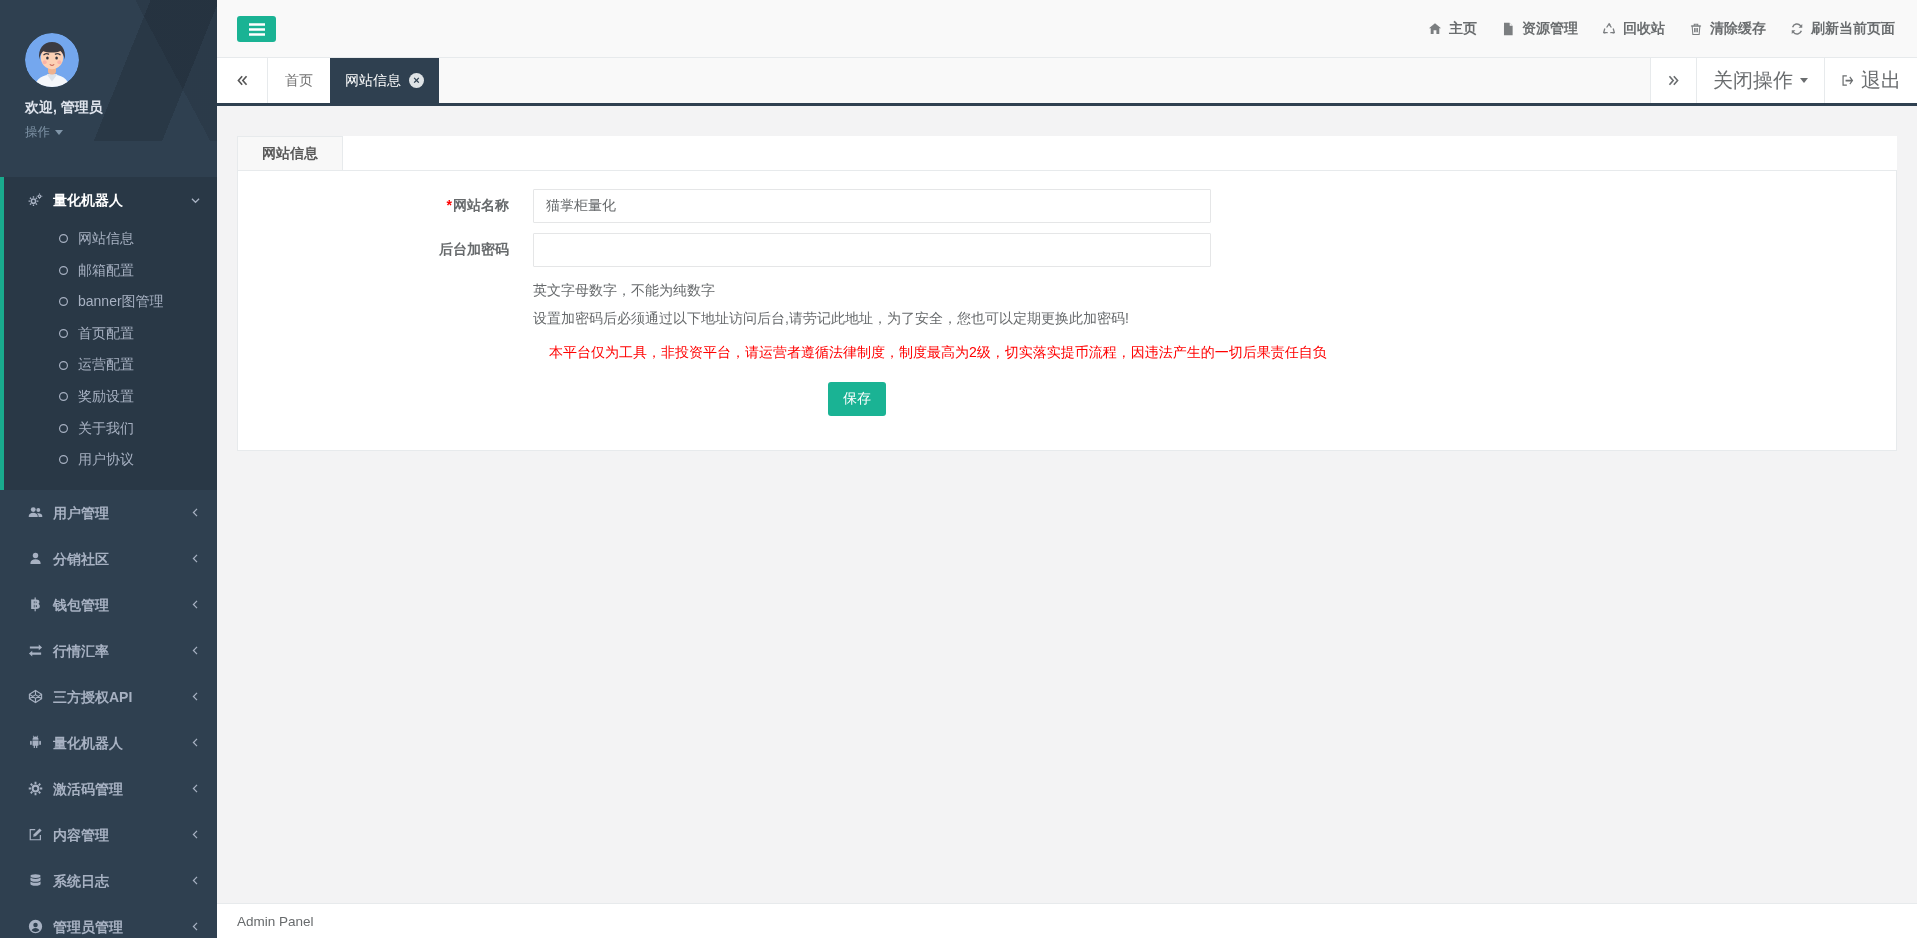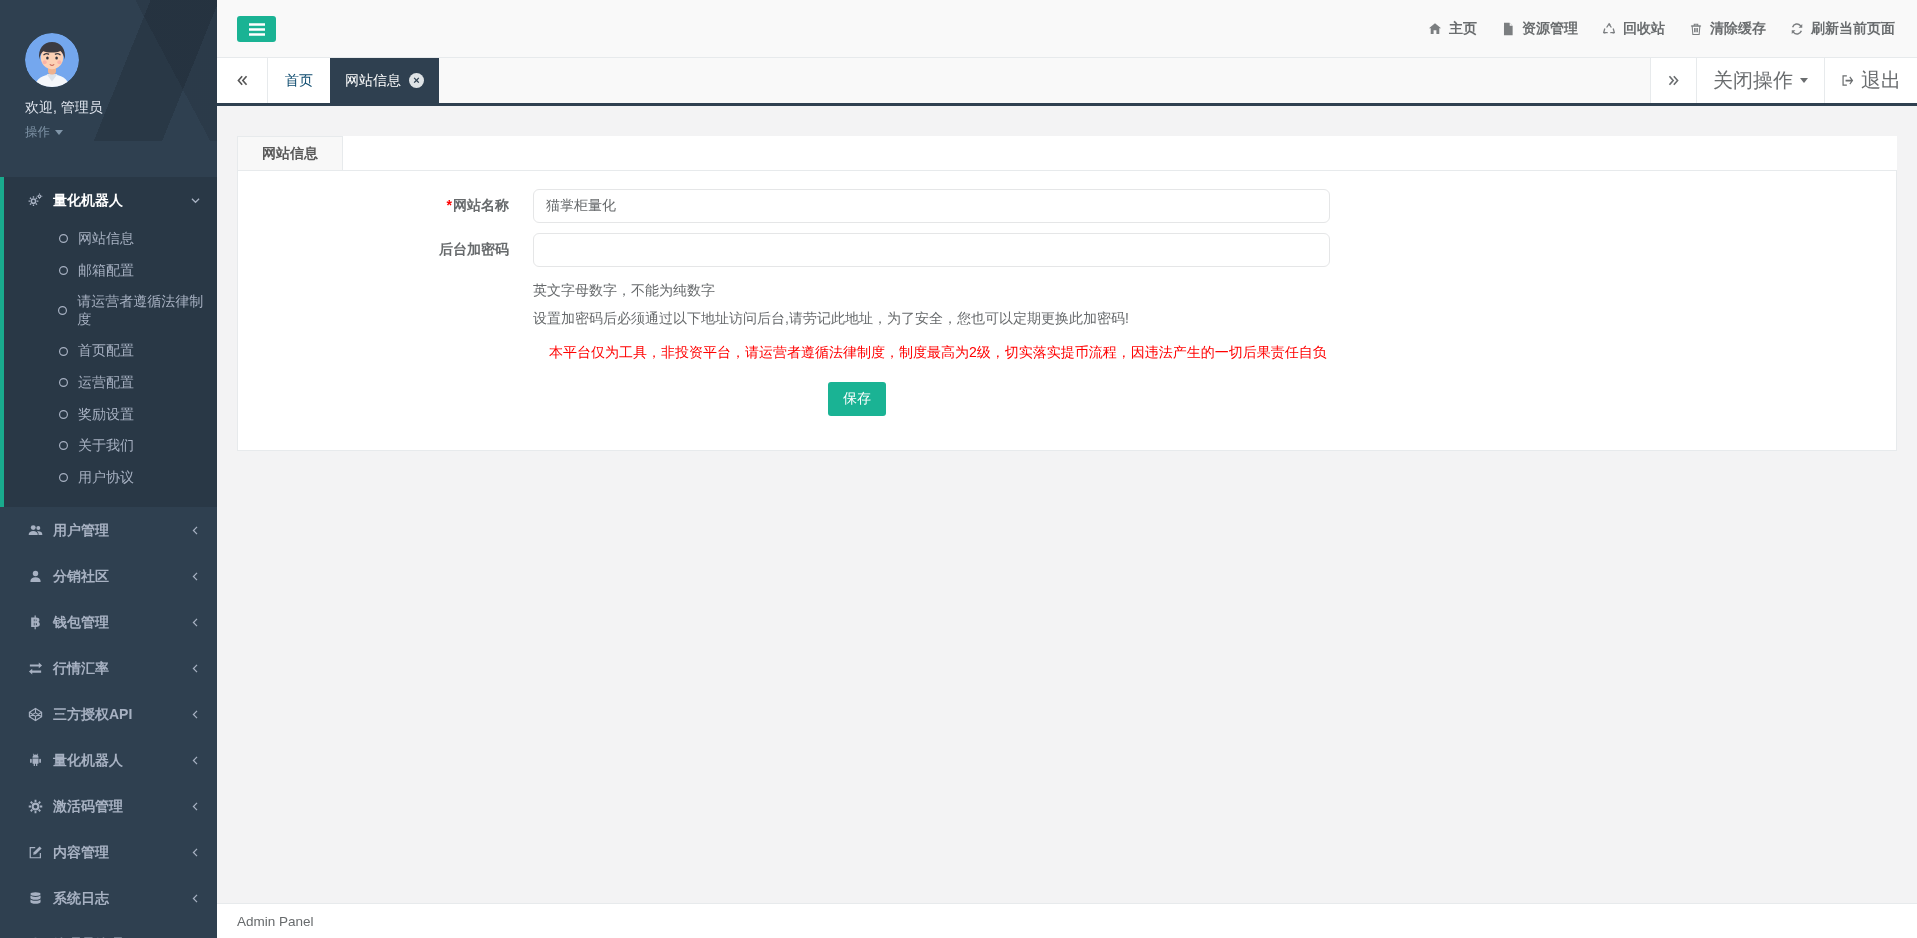--- a/index.html
+++ b/index.html
@@ -15,21 +15,21 @@
   .ic{display:inline-flex;align-items:center;justify-content:center;}
   .ic svg{display:block;}
 
   
   .sidebar{position:absolute;left:0;top:0;width:217px;height:938px;background:var(--navy);z-index:2;}
   .profile{position:relative;padding:33px 20px 0 25px;}
   .profile::before{content:"";position:absolute;inset:0;pointer-events:none;
     background:linear-gradient(112deg, transparent 55%, rgba(0,0,0,.13) 55%, rgba(0,0,0,.13) 80%, transparent 80%),
                linear-gradient(62deg, transparent 72%, rgba(0,0,0,.09) 72%);}
   .avatar{width:54px;height:54px;border-radius:50%;overflow:hidden;display:block;position:relative;}
-  .welcome{margin-top:12px;color:#dfe4ed;font-weight:normal;font-size:14px;position:relative;}
+  .welcome{margin-top:12px;color:#dfe4ed;font-weight:bold;font-size:14px;position:relative;}
   .profile-action{margin-top:7px;color:#8095a8;font-size:12.5px;display:inline-flex;align-items:center;gap:5px;position:relative;}
   .caret{width:0;height:0;border-left:4px solid transparent;border-right:4px solid transparent;border-top:5px solid currentColor;display:inline-block;}
 
   .side-menu{margin-top:36px;}
   .menu-item > .menu-link{display:flex;align-items:center;padding:14px 16px 14px 27px;color:var(--side-text);
     font-size:14px;font-weight:bold;line-height:18px;}
   .menu-item .mi{width:17px;margin-right:9px;color:var(--side-text);}
   .mi svg{width:15px;height:15px;}
   .menu-item .chev{margin-left:auto;color:var(--side-text);}
   .chev svg{width:11px;height:11px;}
@@ -50,40 +50,40 @@
   .qlink{display:inline-flex;align-items:center;gap:7px;color:#6a6d6f;font-size:14px;font-weight:bold;}
   .qlink .ic{color:#7b7e80;}
   .qlink svg{width:14px;height:14px;}
 
   
   .row2{position:absolute;left:217px;right:0;top:58px;height:45px;background:var(--bar-bg);border-bottom:3px solid var(--navy);
     display:flex;align-items:stretch;}
   .nav-arrow{width:50px;background:#fff;border-right:1px solid var(--border);display:flex;align-items:center;justify-content:center;color:#555;}
   .nav-arrow svg{width:13px;height:13px;}
   .tab-strip{display:flex;align-items:stretch;}
-  .page-tab{display:flex;align-items:center;padding:0 17px;font-size:14px;color:#0c4a6e;background:#fff;}
+  .page-tab{display:flex;align-items:center;padding:0 17px;font-size:14px;color:#737373;background:#fff;}
   .page-tab.active{background:var(--navy);color:#fff;gap:8px;padding:0 15px;}
   .tab-close{width:15px;height:15px;border-radius:50%;background:#dfe3e6;color:var(--navy);font-size:11px;line-height:15px;
     text-align:center;font-weight:bold;cursor:pointer;}
   .row2-right{margin-left:auto;display:flex;align-items:stretch;}
   .r2box{display:flex;align-items:center;gap:7px;padding:0 16px;background:#fff;border-left:1px solid var(--border);
     color:#6a6d6f;font-size:20px;cursor:pointer;}
   .r2box svg{width:13px;height:13px;}
 
   
   .content{position:absolute;left:217px;top:106px;right:0;bottom:35px;background:var(--page-bg);padding:30px 20px;box-sizing:border-box;}
   .panel-tabs{display:flex;border-bottom:1px solid var(--border);background:#fff;align-items:flex-end;}
   .ptab{display:inline-flex;align-items:center;height:33px;padding:0 24px;background:#f8f8f8;
     border:1px solid var(--border);border-bottom:none;color:#595959;font-size:14px;font-weight:bold;}
   .panel-body{background:#fff;border:1px solid var(--border);border-top:none;padding:18px 0 34px 0;}
   .form-row{display:flex;margin-bottom:10px;}
   .form-label{width:295px;box-sizing:border-box;text-align:right;padding:8px 24px 0 0;font-size:14px;font-weight:bold;color:var(--body-text);}
   .star{color:#ff0000;margin-right:1px;}
-  .form-input{width:797px;height:34px;box-sizing:border-box;border:1px solid var(--input-border);background:#fff;
-    padding:6px 12px;font-size:14px;color:var(--body-text);font-family:inherit;border-radius:6px;}
+  .form-input{width:678px;height:34px;box-sizing:border-box;border:1px solid var(--input-border);background:#fff;
+    padding:6px 12px;font-size:14px;color:var(--body-text);font-family:inherit;border-radius:1px;}
   .help-block{margin:14px 0 0 295px;}
   .help-line{margin:0 0 9px 0;font-size:14px;line-height:19px;color:var(--body-text);}
   .warning-line{margin:15px 0 0 16px;font-size:14px;line-height:19px;color:#ff0000;}
   .save-btn{margin:20px 0 0 295px;display:inline-block;background:var(--green);color:#fff;border:none;border-radius:3px;
     padding:8px 15px;font-size:14px;cursor:pointer;font-family:Liberation Serif, serif;}
 
   
   .footer{position:absolute;left:217px;right:0;bottom:0;height:35px;background:#fff;border-top:1px solid var(--border);
     display:flex;align-items:center;padding:0 20px;box-sizing:border-box;font-size:13.5px;color:var(--body-text);}
 </style>
@@ -161,21 +161,21 @@
                   <span>邮箱配置</span>
                 </a>
               </li>
               <li>
                 <a class="submenu-link">
                   <span class="ic ci">
                     <svg viewBox="0 0 16 16" fill="none" stroke="currentColor" stroke-width="1.7">
                       <circle cx="8" cy="8" r="5.7"></circle>
                     </svg>
                   </span>
-                  <span>请运营者遵循法律制度</span>
+                  <span>banner图管理</span>
                 </a>
               </li>
               <li>
                 <a class="submenu-link">
                   <span class="ic ci">
                     <svg viewBox="0 0 16 16" fill="none" stroke="currentColor" stroke-width="1.7">
                       <circle cx="8" cy="8" r="5.7"></circle>
                     </svg>
                   </span>
                   <span>首页配置</span>

